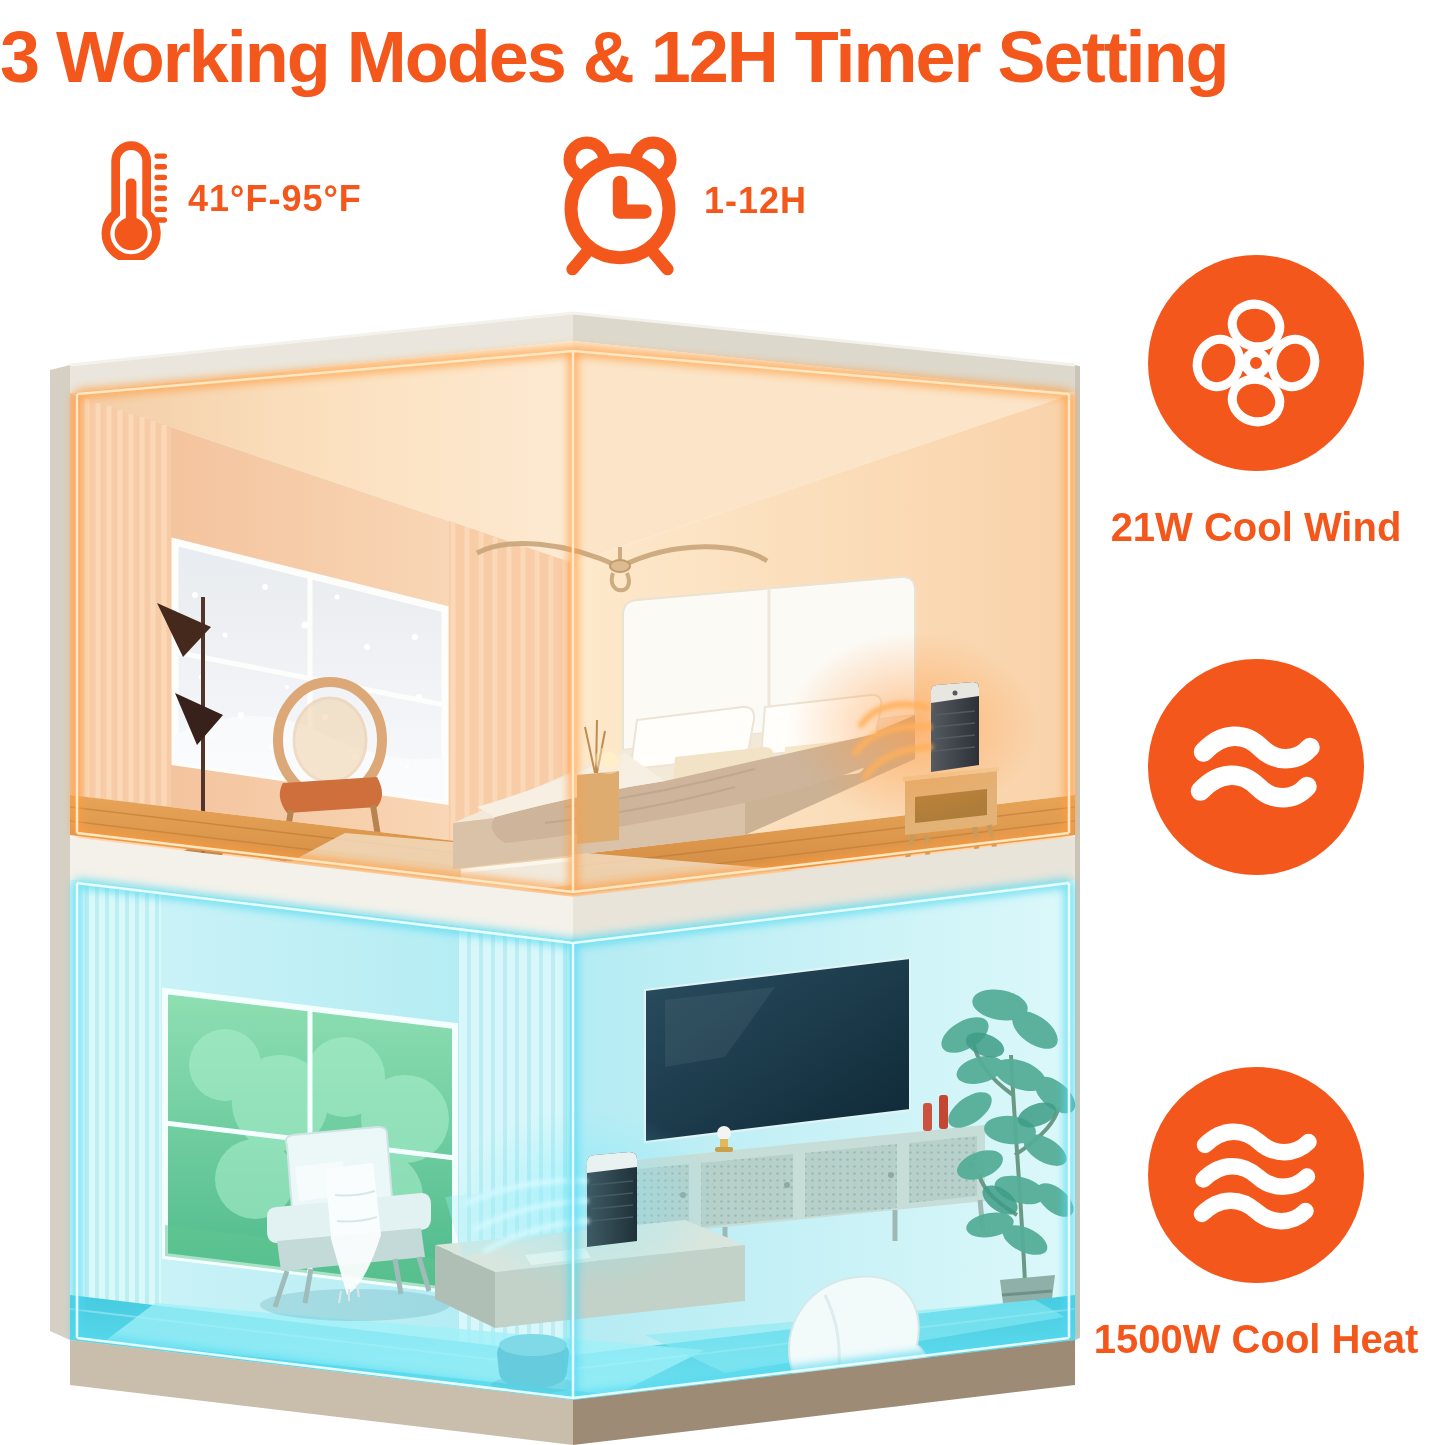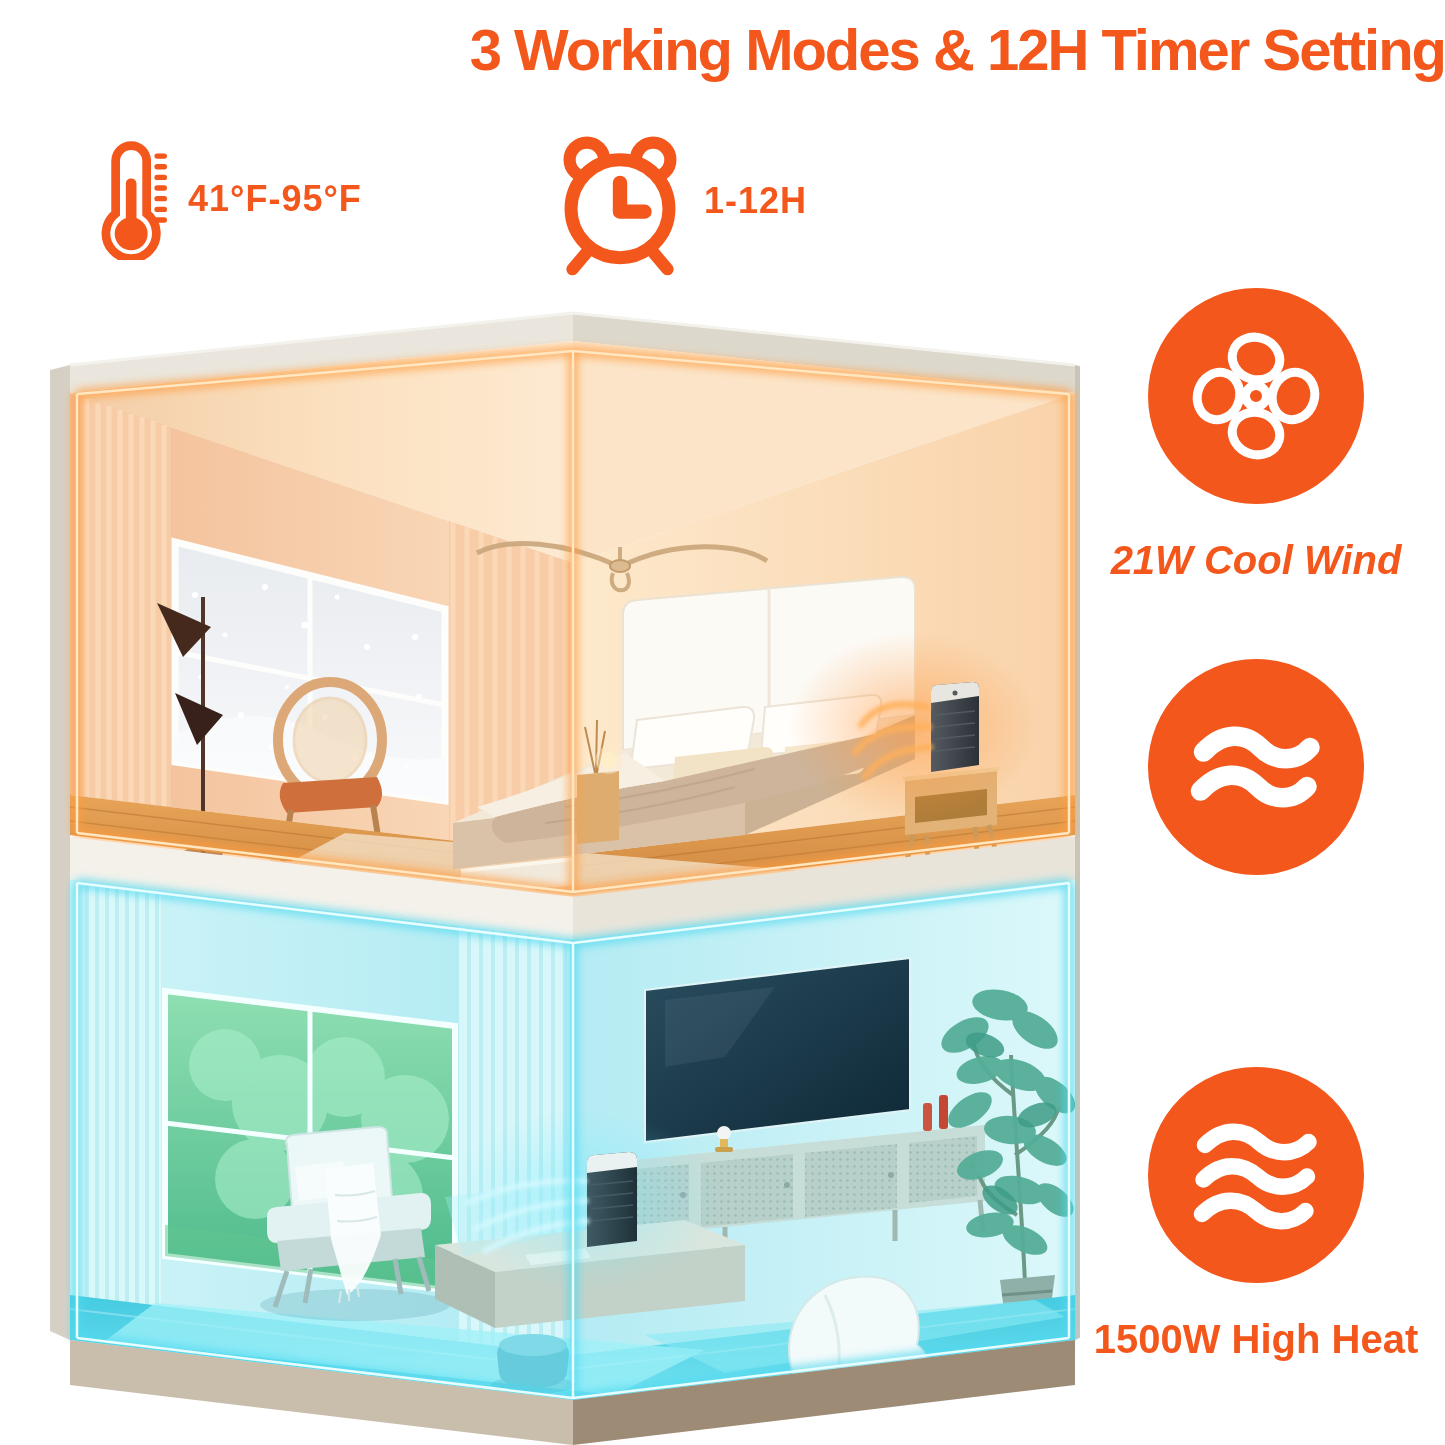--- a/index.html
+++ b/index.html
@@ -3,22 +3,22 @@
 <meta charset="utf-8">
 <style>
   html,body{margin:0;padding:0;}
   body{
     width:1445px;height:1445px;position:relative;background:#ffffff;overflow:hidden;
     font-family:"Liberation Sans", sans-serif;
     --accent:#F4571C; --neon-orange:#FFA04A; --neon-cyan:#5FE0F5;
   }
   .abs{position:absolute;}
   .page-title{
-    left:0;right:0;top:16px;text-align:right;
-    font-size:58px;font-weight:bold;letter-spacing:-2px;color:var(--accent);
+    left:0;right:0;top:16px;text-align:left;
+    font-size:72px;font-weight:bold;letter-spacing:-2px;color:var(--accent);
     white-space:nowrap;
   }
   .spec-value{
     font-size:36px;font-weight:bold;color:var(--accent);white-space:nowrap;letter-spacing:1px;
   }
   .feature{width:360px;text-align:center;}
   .feature-circle{
     width:216px;height:216px;border-radius:50%;background:var(--accent);
     margin:0 auto;display:flex;align-items:center;justify-content:center;
   }
@@ -57,21 +57,21 @@
       <circle cx="73" cy="22" r="12"></circle>
       <line x1="28" y1="85" x2="17" y2="98"></line>
       <line x1="72" y1="85" x2="83" y2="98"></line>
     </g>
     <circle cx="50" cy="56" r="34" fill="#ffffff" stroke="#F4571C" stroke-width="9"></circle>
     <path d="M50,38 L50,58 L67,58" fill="none" stroke="#F4571C" stroke-width="10" stroke-linecap="round" stroke-linejoin="round"></path>
   </svg>
 </div>
 <div class="abs spec-value" style="left:704px;top:180px;">1-12H</div>
 
-<div class="abs feature" style="left:1076px;top:288px;font-style:italic;">
+<div class="abs feature" style="left:1076px;top:255px;">
   <div class="feature-circle">
     <svg width="150" height="150" viewBox="0 0 100 100">
       <g stroke="#ffffff" stroke-width="6" fill="none">
         <ellipse cx="50" cy="25" rx="16" ry="14" transform="rotate(18 50 25)"></ellipse>
         <ellipse cx="75" cy="50" rx="16" ry="14" transform="rotate(108 75 50)"></ellipse>
         <ellipse cx="50" cy="75" rx="16" ry="14" transform="rotate(198 50 75)"></ellipse>
         <ellipse cx="25" cy="50" rx="16" ry="14" transform="rotate(288 25 50)"></ellipse>
         <circle cx="50" cy="50" r="7"></circle>
       </g>
     </svg>
@@ -93,21 +93,21 @@
 <div class="abs feature" style="left:1076px;top:1067px;">
   <div class="feature-circle">
     <svg width="150" height="150" viewBox="0 0 100 100">
       <g stroke="#ffffff" stroke-width="11" fill="none" stroke-linecap="round">
         <path d="M16,30 C28,18 42,19 52,28 C62,37 76,37 85,28"></path>
         <path d="M15,53 C27,41 41,42 51,51 C61,60 75,60 84,51"></path>
         <path d="M14,76 C26,64 40,65 50,74 C60,83 74,83 83,74"></path>
       </g>
     </svg>
   </div>
-  <div class="feature-label">1500W High Heat</div>
+  <div class="feature-label">1500W Cool Heat</div>
 </div>
 
 <div class="abs" style="left:25px;top:295px;">
 <svg width="1055" height="1150" viewBox="0 0 1055 1150">
   <defs>
     <linearGradient id="ceilT" x1="0" y1="0" x2="1" y2="0">
       <stop offset="0" stop-color="#F3CCA6"></stop>
           <stop offset="0.5" stop-color="#FBE0BE"></stop>
           <stop offset="1" stop-color="#FDEAD2"></stop>
     </linearGradient>

